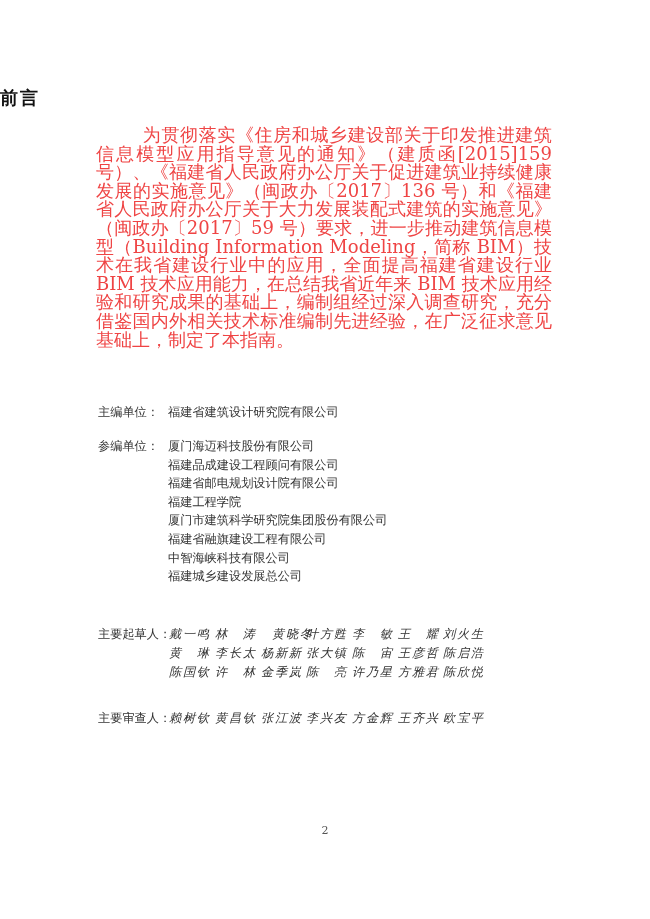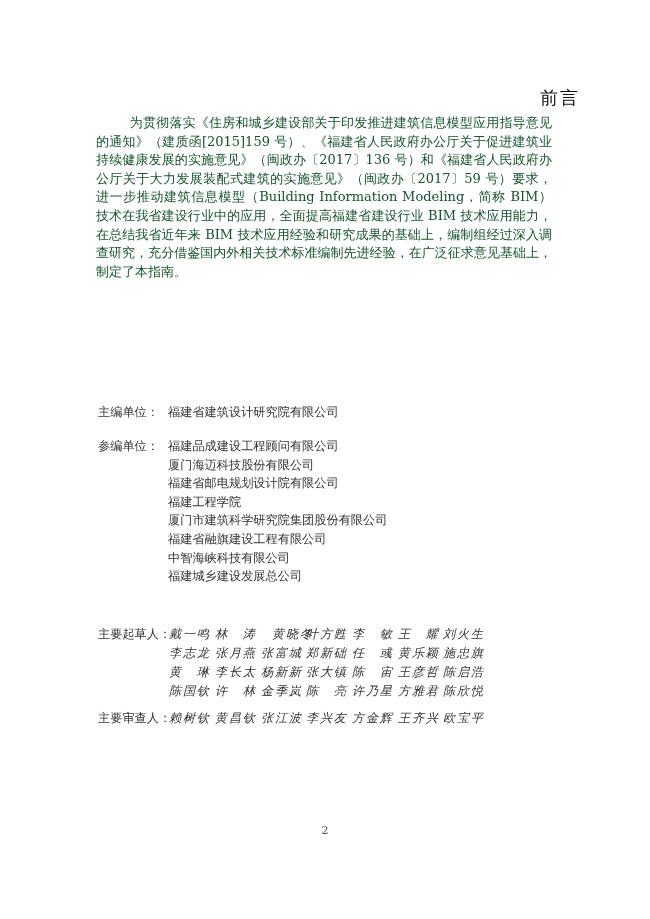--- a/index.html
+++ b/index.html
@@ -3,29 +3,29 @@
   <meta charset="utf-8">
   <style>
     html, body { margin: 0; padding: 0; background: #ffffff; }
     body {
       width: 650px; height: 919px; position: relative; overflow: hidden;
       font-family: "DejaVu Serif", "Liberation Serif", serif;
       color: #2a2a2a;
     }
     .page { position: absolute; left: 0; top: 0; width: 650px; height: 919px; background: #fff; }
     .title {
-      position: absolute; left: 0; width: 580px; top: 86px; text-align: right;
+      position: absolute; left: 0; width: 580px; top: 86px; text-align: left;
       font-family: "DejaVu Sans", "Liberation Sans", sans-serif;
-      font-weight: normal; font-size: 18px; letter-spacing: 2px; color: #111;
+      font-weight: bold; font-size: 18px; letter-spacing: 2px; color: #111;
     }
     .body {
-      position: absolute; left: 96px; top: 114px; width: 456px;
-      font-size: 13px; line-height: 18.6px; text-align: justify;
+      position: absolute; left: 96px; top: 126px; width: 456px;
+      font-size: 18px; line-height: 18.6px; text-align: justify;
       text-justify: inter-character;
-      color: #14532d;
+      color: #ef4444;
     }
     .body p { margin: 0; text-indent: 2.6em; }
     .section { position: absolute; left: 98px; font-size: 12.2px; line-height: 18.6px; color: #333; }
     .label { position: absolute; left: 0; top: 0; white-space: nowrap; text-align: center; }
     .values { position: absolute; left: 70px; top: 0; white-space: nowrap; }
     .values div { height: 18.6px; }
     .names-grid { position: absolute; left: 71px; top: 0; }
     .names-row { height: 19px; position: relative; width: 400px; font-style: italic; }
     .name { position: absolute; top: 0; white-space: nowrap; width: 40px; text-align: justify; text-align-last: justify; }
     .page-number {
@@ -47,51 +47,42 @@
   <div class="section" style="top:403px;">
     <span class="label">主编单位：</span>
     <div class="values">
       <div>福建省建筑设计研究院有限公司</div>
     </div>
   </div>
 
   <div class="section" style="top:437px;">
     <span class="label">参编单位：</span>
     <div class="values">
+      <div>厦门海迈科技股份有限公司</div>
       <div>福建品成建设工程顾问有限公司</div>
-      <div>厦门海迈科技股份有限公司</div>
       <div>福建省邮电规划设计院有限公司</div>
       <div>福建工程学院</div>
       <div>厦门市建筑科学研究院集团股份有限公司</div>
       <div>福建省融旗建设工程有限公司</div>
       <div>中智海峡科技有限公司</div>
       <div>福建城乡建设发展总公司</div>
     </div>
   </div>
 
   <div class="section" style="top:625px;">
     <span class="label">主要起草人：</span>
     <div class="names-grid">
       <div class="names-row">
         <span class="name" style="left:0px">戴一鸣</span>
         <span class="name" style="left:46px">林　涛</span>
         <span class="name" style="left:103px">黄晓冬</span>
         <span class="name" style="left:137px">叶方甦</span>
         <span class="name" style="left:183px">李　敏</span>
         <span class="name" style="left:229px">王　耀</span>
         <span class="name" style="left:274px">刘火生</span>
-      </div>
-      <div class="names-row">
-        <span class="name" style="left:0px">李志龙</span>
-        <span class="name" style="left:46px">张月燕</span>
-        <span class="name" style="left:92px">张富城</span>
-        <span class="name" style="left:137px">郑新础</span>
-        <span class="name" style="left:183px">任　彧</span>
-        <span class="name" style="left:229px">黄乐颖</span>
-        <span class="name" style="left:274px">施忠旗</span>
       </div>
       <div class="names-row">
         <span class="name" style="left:0px">黄　琳</span>
         <span class="name" style="left:46px">李长太</span>
         <span class="name" style="left:92px">杨新新</span>
         <span class="name" style="left:137px">张大镇</span>
         <span class="name" style="left:183px">陈　宙</span>
         <span class="name" style="left:229px">王彦哲</span>
         <span class="name" style="left:274px">陈启浩</span>
       </div>

